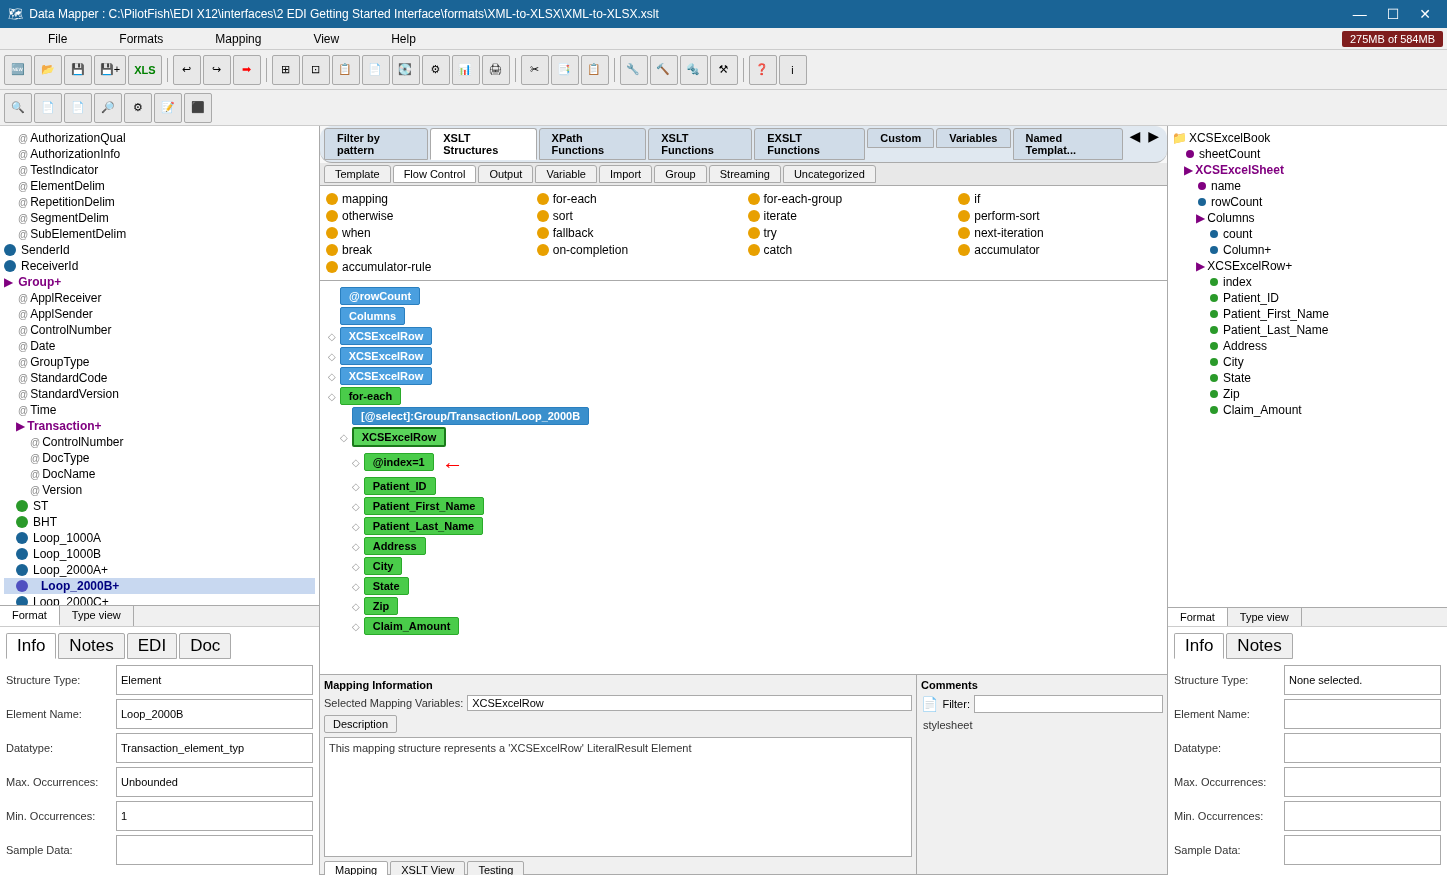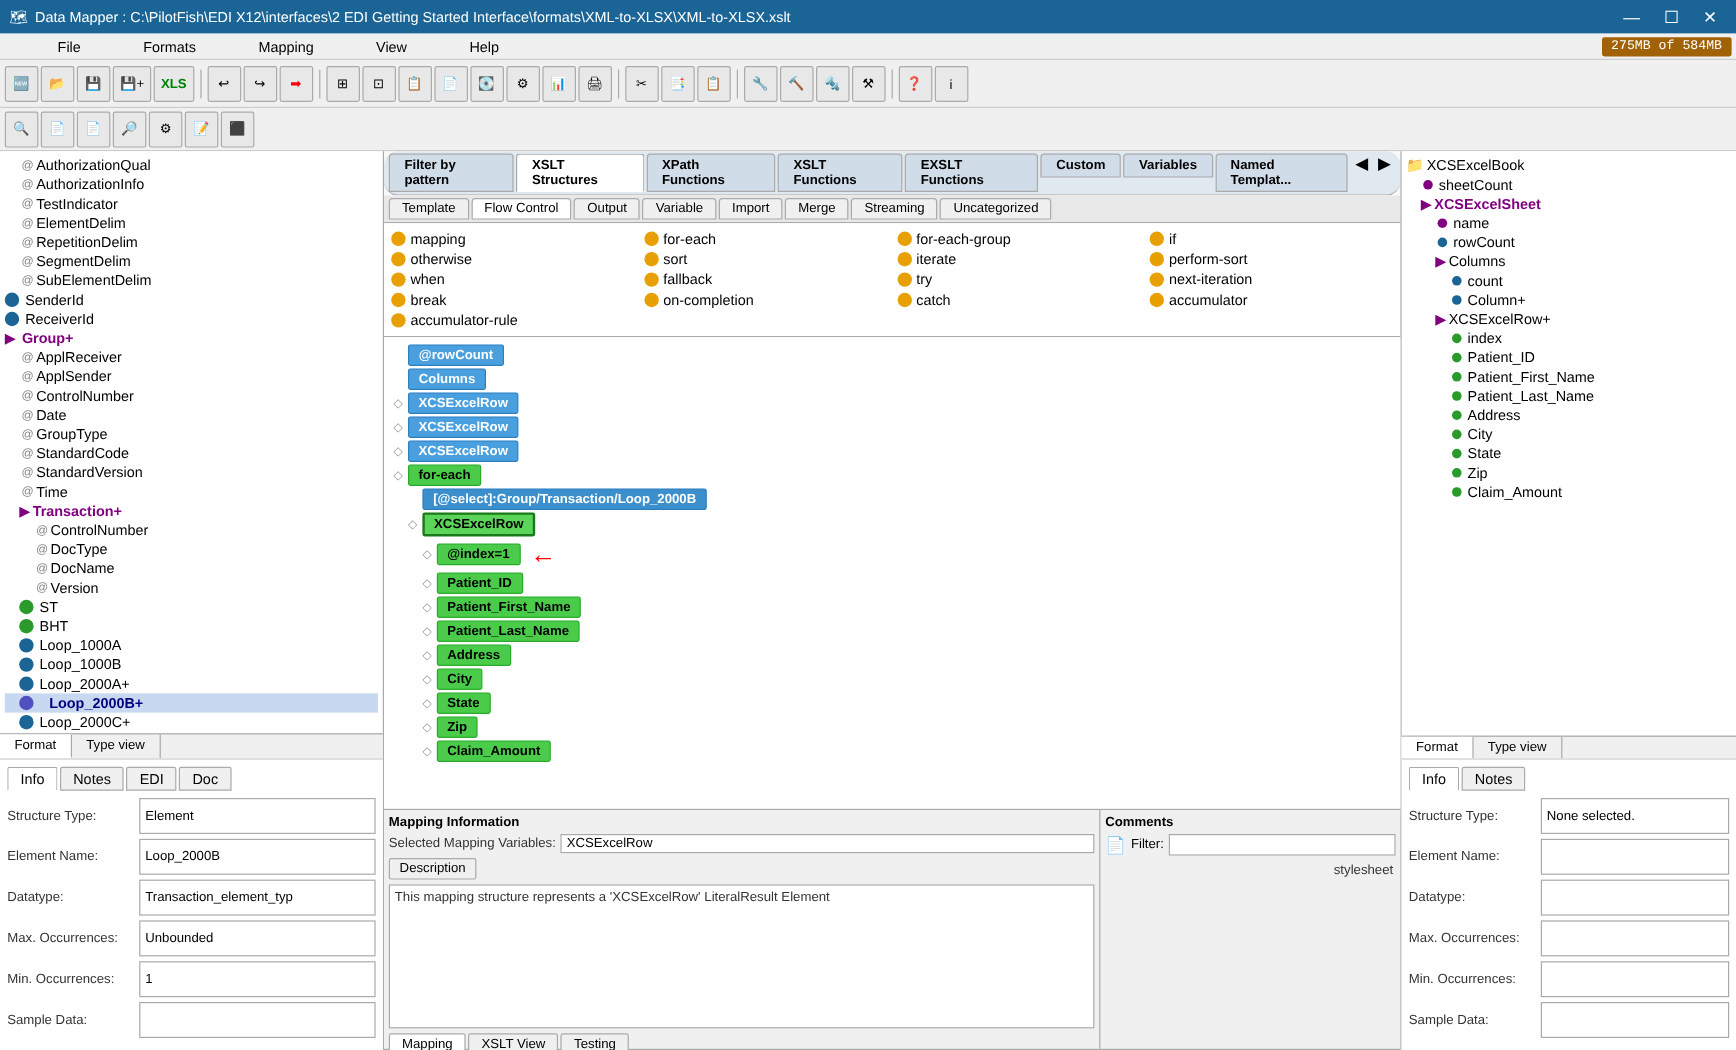--- a/index.html
+++ b/index.html
@@ -11,38 +11,38 @@
     .title-bar .ctrl-btn { background: none; border: none; color: white; cursor: pointer; font-size: 14px; padding: 2px 8px; }
 
     
     .menu-bar { background: #f0f0f0; border-bottom: 1px solid #ccc; height: 22px; display: flex; align-items: center; padding: 0 4px; }
     .menu-item { padding: 2px 8px; cursor: pointer; font-size: 12px; margin-left: 36px; }
 
     
     .toolbar { background: #f0f0f0; border-bottom: 1px solid #ccc; height: 40px; display: flex; align-items: center; padding: 2px 4px; gap: 2px; }
     .tb-btn { background: #e8e8e8; border: 1px solid #aaa; padding: 3px 5px; cursor: pointer; font-size: 11px; border-radius: 2px; height: 30px; min-width: 28px; display: flex; align-items: center; justify-content: center; }
     .tb-sep { width: 1px; background: #aaa; height: 24px; margin: 0 3px; }
-    .memory-badge { margin-left: auto; background: #a16207; color: white; padding: 2px 8px; border-radius: 2px; font-size: 11px; font-family: Liberation Mono, monospace; }
+    .memory-badge { margin-left: auto; background: #7f1d1d; color: white; padding: 2px 8px; border-radius: 2px; font-size: 11px; }
 
     
     .toolbar2 { background: #f0f0f0; border-bottom: 1px solid #ccc; height: 36px; display: flex; align-items: center; padding: 2px 4px; gap: 2px; }
 
     
     .main-layout { display: flex; height: calc(875px - 28px - 22px - 40px - 36px); }
 
     
     .left-panel { width: 320px; border-right: 1px solid #aaa; display: flex; flex-direction: column; background: white; }
     .left-tree { flex: 1; overflow: auto; padding: 4px; }
     .tree-item { padding: 1px 4px 1px 0; white-space: nowrap; cursor: pointer; display: flex; align-items: center; gap: 2px; }
     .left-tabs { display: flex; border-top: 1px solid #aaa; background: #f0f0f0; }
     .left-tab { padding: 3px 12px; cursor: pointer; border-right: 1px solid #aaa; font-size: 11px; }
     .left-tab.active { background: white; border-bottom: 2px solid white; }
     .info-section { background: white; padding: 6px; border-top: 1px solid #ccc; }
     .info-tabs { display: flex; gap: 2px; margin-bottom: 6px; }
-    .info-tab { padding: 2px 10px; border: 1px solid #aaa; cursor: pointer; background: #f0f0f0; border-radius: 2px 2px 0 0; font-size: 12px; }
+    .info-tab { padding: 2px 10px; border: 1px solid #aaa; cursor: pointer; background: #f0f0f0; border-radius: 2px 2px 0 0; font-size: 17px; }
     .info-tab.active { background: white; border-bottom-color: white; }
     .info-row { display: flex; align-items: center; margin-bottom: 4px; }
     .info-label { width: 110px; color: #333; font-size: 11px; }
     .info-value { flex: 1; border: 1px solid #aaa; background: white; padding: 1px 4px; font-size: 11px; height: 30px; }
 
     
     .center-panel { flex: 1; display: flex; flex-direction: column; background: #f8f8f8; }
 
     
     .fn-tabs-bar { background: #e0e8f0; border-bottom: 1px solid #aaa; display: flex; align-items: flex-start; padding: 2px 4px; gap: 0; border-radius: 12px; }
@@ -79,21 +79,21 @@
     .selected-label { font-size: 11px; color: #333; }
     .selected-value { border: 1px solid #aaa; padding: 1px 4px; font-size: 11px; flex: 1; background: white; }
     .desc-btn { padding: 2px 8px; border: 1px solid #aaa; background: #f0f0f0; cursor: pointer; font-size: 11px; border-radius: 2px; }
     .desc-area { border: 1px solid #aaa; background: white; padding: 4px; font-size: 11px; flex: 1; min-height: 120px; color: #333; }
     .mapping-tabs { display: flex; gap: 2px; margin-top: 4px; }
     .mapping-tab { padding: 2px 10px; border: 1px solid #aaa; cursor: pointer; background: #f0f0f0; border-radius: 2px; font-size: 11px; }
     .mapping-tab.active { background: white; }
     .comment-filter { display: flex; align-items: center; gap: 4px; margin-bottom: 4px; }
     .comment-filter-label { font-size: 11px; }
     .comment-filter-input { border: 1px solid #aaa; padding: 1px 4px; flex: 1; font-size: 11px; height: 18px; }
-    .comment-content { font-size: 11px; color: #333; padding: 2px; text-align: right; }
+    .comment-content { font-size: 11px; color: #333; padding: 2px; }
     .comment-icon { font-size: 14px; color: #4a9fdf; }
 
     
     .right-panel { width: 280px; border-left: 1px solid #aaa; display: flex; flex-direction: column; background: white; }
     .right-tree { flex: 1; overflow: auto; padding: 4px; }
     .right-info { background: white; padding: 6px; border-top: 1px solid #ccc; }
     .right-tabs { display: flex; border-top: 1px solid #aaa; background: #f0f0f0; }
     .right-tab { padding: 3px 12px; cursor: pointer; border-right: 1px solid #aaa; font-size: 11px; }
     .right-tab.active { background: white; }
 
@@ -263,21 +263,21 @@
       <span class="fn-tab-nav">◀</span>
       <span class="fn-tab-nav">▶</span>
     </div>
 
     <div class="struct-tabs-bar">
       <div class="struct-tab">Template</div>
       <div class="struct-tab active">Flow Control</div>
       <div class="struct-tab">Output</div>
       <div class="struct-tab">Variable</div>
       <div class="struct-tab">Import</div>
-      <div class="struct-tab">Merge</div>
+      <div class="struct-tab">Group</div>
       <div class="struct-tab">Streaming</div>
       <div class="struct-tab">Uncategorized</div>
     </div>
 
     <div class="fn-content" style="display:grid;grid-template-columns:repeat(4,1fr);gap:3px 8px;padding:6px;">
       <div class="fn-item">
           <span class="fn-dot"></span>
           <span>mapping</span>
         </div>
       <div class="fn-item">

